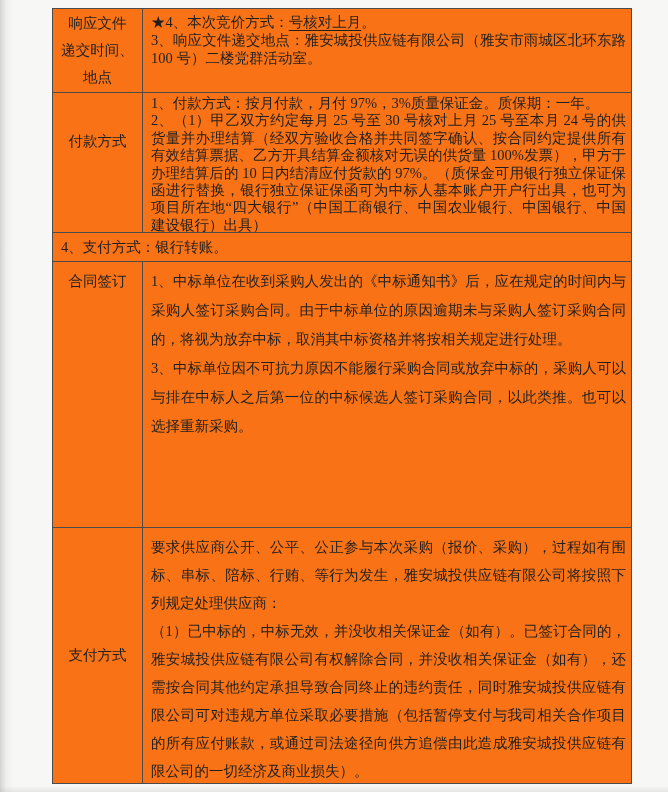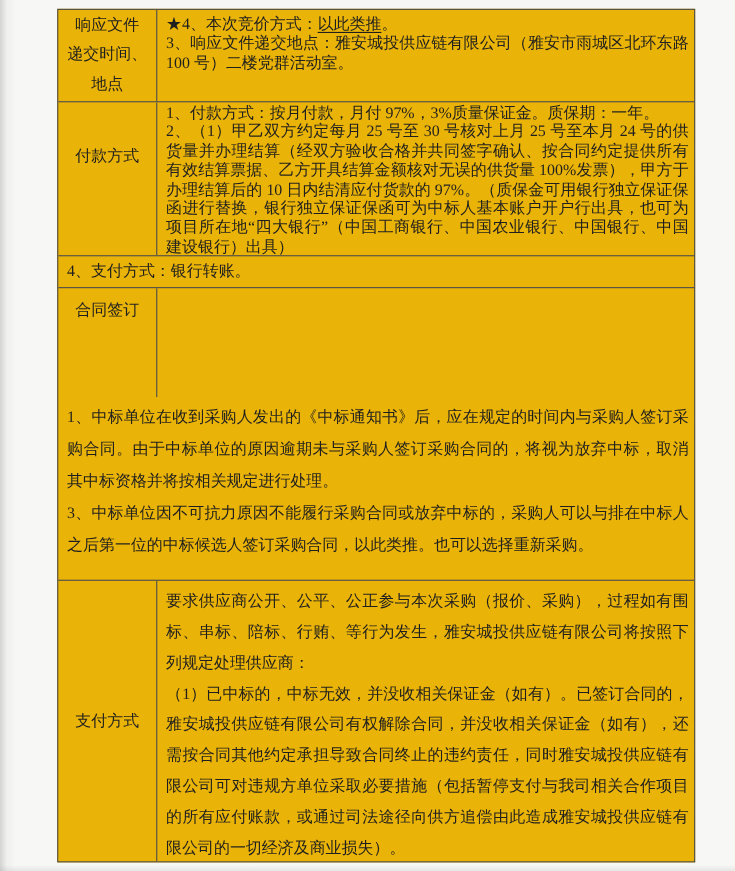--- a/index.html
+++ b/index.html
@@ -27,31 +27,31 @@
     left: 0; bottom: 0;
     width: 668px; height: 6px;
     background: linear-gradient(to top, rgba(150,150,150,0.18), rgba(200,200,200,0));
     pointer-events: none;
   }
   .doc-table {
     position: absolute;
     left: 52px; top: 8px;
     width: 578px;
     border: 1px solid #4c4c4c;
-    background: #eab308;
+    background: #f97316;
   }
   .row {
     display: flex;
     overflow: hidden;
   }
   .row + .row { border-top: 1px solid #4c4c4c; }
   .r1 { height: 83px; }
   .r2 { height: 139px; }
   .r3 { height: 28px; }
-  .r4 { height: 265px; flex-direction: column; }
+  .r4 { height: 265px; }
   .r5 { height: 255px; }
   .cell-label {
     width: 89px;
     flex: 0 0 89px;
     border-right: 1px solid #4c4c4c;
     display: flex;
     flex-direction: column;
     align-items: center;
     justify-content: center;
     text-align: center;
@@ -89,21 +89,21 @@
 
 <div class="doc-table">
 
   <div class="row r1">
     <div class="cell-label">
       <div>响应文件</div>
       <div>递交时间、</div>
       <div>地点</div>
     </div>
     <div class="cell-content">
-      <p class="para"><span>★4、本次竞价方式：</span><u>以此类推</u><span>。</span></p>
+      <p class="para"><span>★4、本次竞价方式：</span><u>号核对上月</u><span>。</span></p>
       <p class="para"><span>3、响应文件递交地点：雅安城投供应链有限公司（雅安市雨城区北环东路 100 号）二楼党群活动室。</span></p>
     </div>
   </div>
 
   <div class="row r2">
     <div class="cell-label">
       <div>付款方式</div>
     </div>
     <div class="cell-content">
       <p class="para"><span>1、付款方式：按月付款，月付 97%，3%质量保证金。质保期：一年。</span></p>

